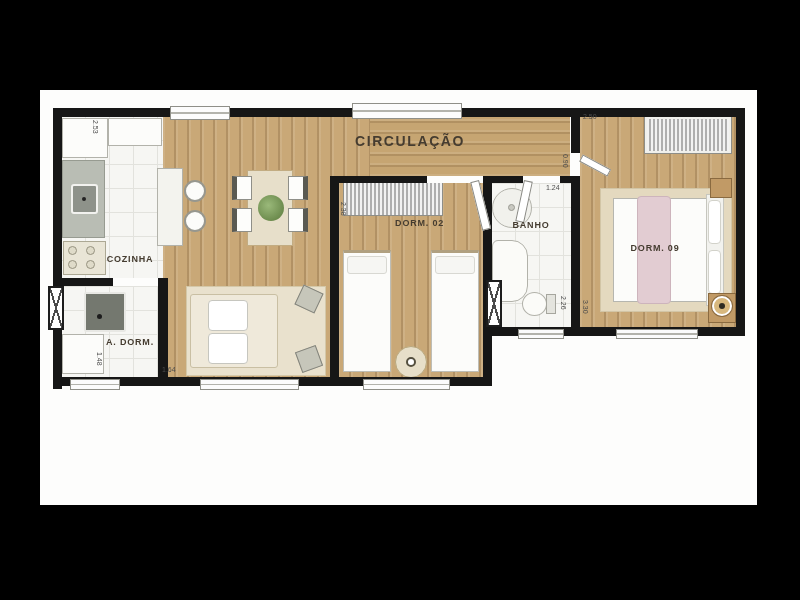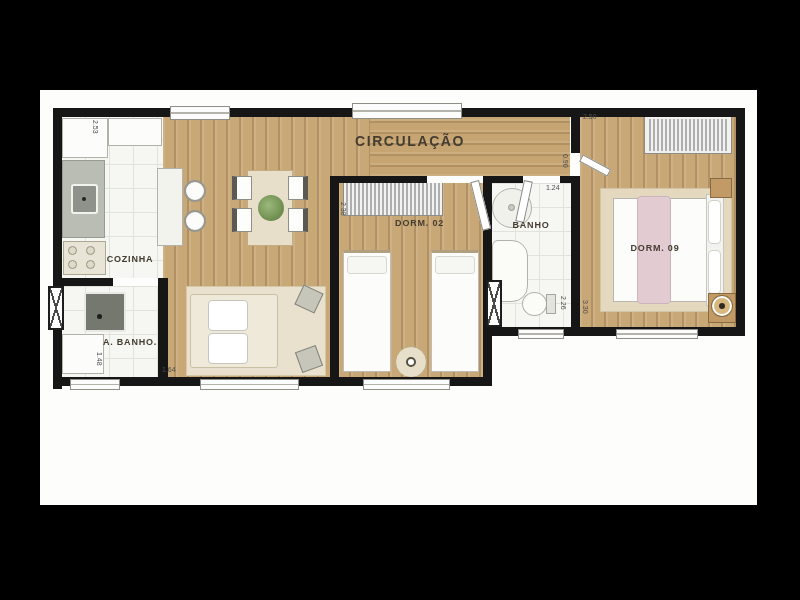--- a/index.html
+++ b/index.html
@@ -138,21 +138,21 @@
     <div class="window" style="left:30px;top:289px;width:48px;height:9px;"></div>
     <div class="window" style="left:160px;top:289px;width:97px;height:9px;"></div>
     <div class="window" style="left:323px;top:289px;width:85px;height:9px;"></div>
     <div class="window" style="left:478px;top:239px;width:44px;height:8px;"></div>
     <div class="window" style="left:576px;top:239px;width:80px;height:8px;"></div>
 
     <div class="xdoor" style="left:8px;top:196px;width:16px;height:44px;"></div>
     <div class="xdoor" style="left:446px;top:190px;width:16px;height:47px;"></div>
 
     <div class="rlabel" style="left:58px;top:120px;width:64px;margin-top:44px;">COZINHA</div>
-    <div class="rlabel" style="left:58px;top:247px;width:64px;">A. BANHO.</div>
+    <div class="rlabel" style="left:58px;top:247px;width:64px;">A. DORM.</div>
     <div class="rlabel" style="left:305px;top:43px;width:130px;font-size:14px;letter-spacing:1.6px;">CIRCULAÇÃO</div>
     <div class="rlabel" style="left:338px;top:128px;width:66px;text-align:right;">DORM. 02</div>
     <div class="rlabel" style="left:458px;top:130px;width:66px;">BANHO</div>
     <div class="rlabel" style="left:582px;top:153px;width:66px;">DORM. 09</div>
 
     <div class="dim v" style="left:52px;top:30px;">2.53</div>
     <div class="dim" style="left:543px;top:23px;">2.50</div>
     <div class="dim v" style="left:522px;top:64px;">0.90</div>
     <div class="dim" style="left:506px;top:94px;">1.24</div>
     <div class="dim v" style="left:300px;top:112px;">2.38</div>

